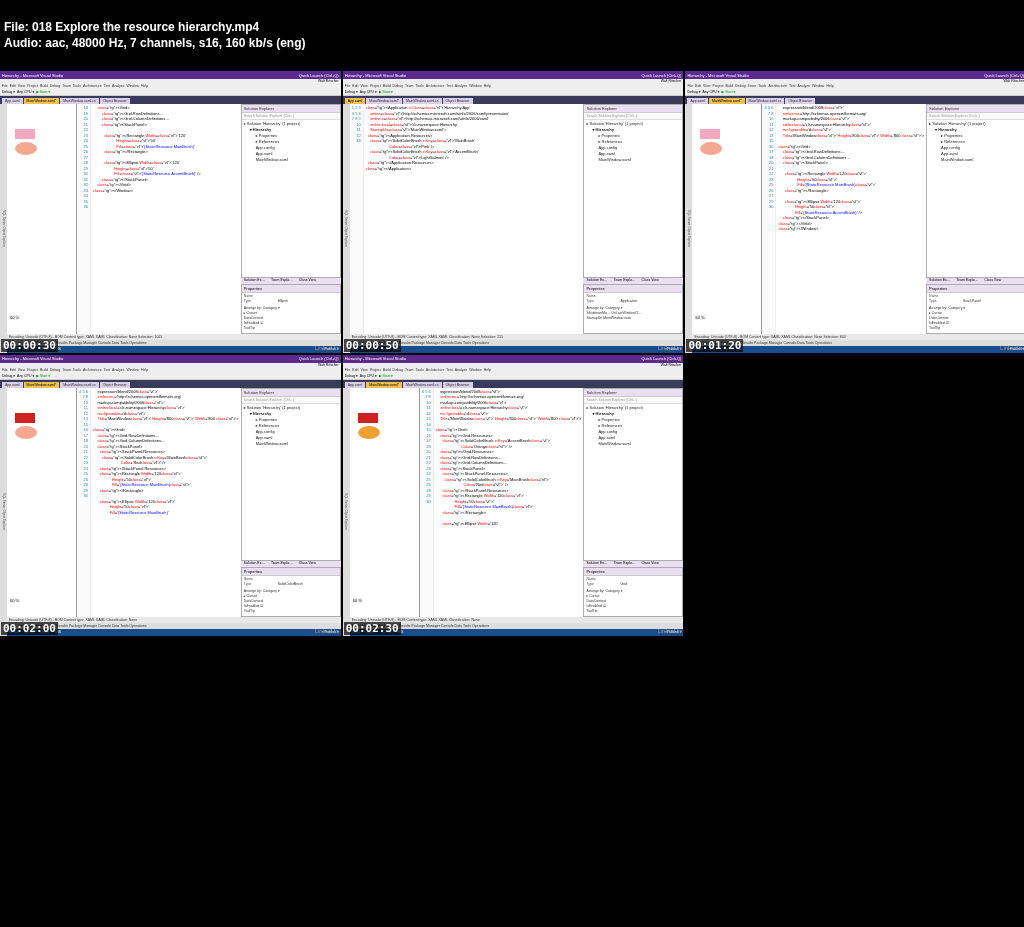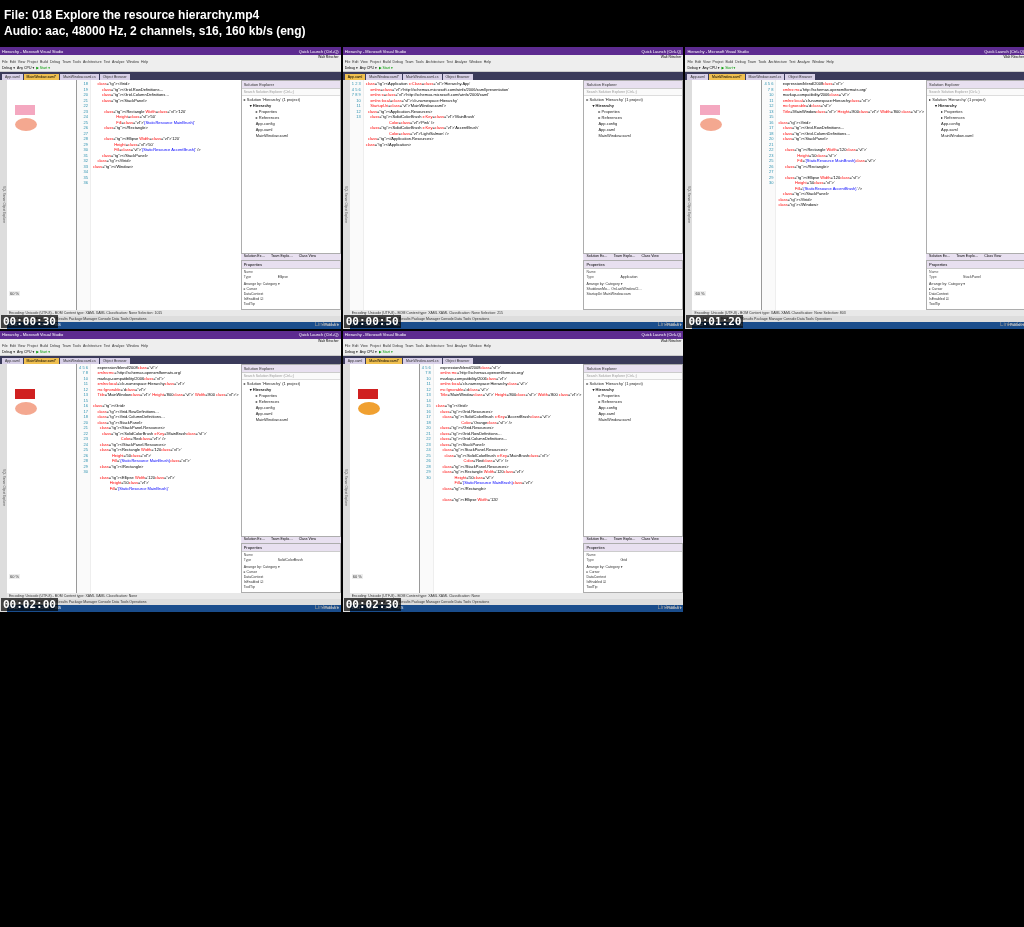--- a/index.html
+++ b/index.html
@@ -1,17 +1,17 @@
 <!DOCTYPE html>
 <html><head>
 <meta charset="utf-8">
 <style>
 *{margin:0;padding:0;box-sizing:border-box;font-family:"Segoe UI",Arial,sans-serif}
 body{background:#000;width:1024px;height:927px;overflow:hidden}
-.meta{color:#fff;font:bold 12px sans-serif;padding:8px 4px;line-height:1.3}
+.meta{color:#fff;font:bold 12px sans-serif;padding:20px 4px;line-height:1.3}
 .grid{display:grid;grid-template-columns:1fr 1fr 1fr 1fr;grid-template-rows:1fr 1fr 1fr;gap:2px;height:848px}
 .thumb{position:relative;background:#28487a;display:flex;flex-direction:column;font-size:4px}
 .titlebar{background:#5d2b90;color:#fff;height:8px;display:flex;align-items:center;padding:0 2px;font-size:4px}
 .menubar{background:#eee;height:6px;display:flex;gap:2px;padding:0 2px;font-size:3.5px;align-items:center}
 .menubar span{color:#333}
 .toolbar{background:#eee;height:7px;border-bottom:1px solid #ccc;display:flex;align-items:center;padding:0 2px;font-size:3.5px;gap:2px}
 .tabs{background:#3a3a5a;height:8px;display:flex;align-items:flex-end;padding:0 2px;gap:1px}
 .tab{background:#f0c050;color:#000;font-size:3.5px;padding:1px 3px;height:6px}
 .tab.inactive{background:#d8d0e8;color:#333}
 .body{flex:1;display:flex;overflow:hidden}
@@ -44,21 +44,21 @@
 .encbar{background:#e8e8e8;height:6px;font-size:3.5px;color:#333;padding:0 2px;display:flex;align-items:center}
 .timestamp{position:absolute;bottom:1px;left:1px;background:rgba(0,0,0,.7);color:#fff;font:bold 11px monospace;padding:0 2px}
 .linkedin{position:absolute;bottom:2px;right:2px;color:#999;font-size:6px}
 .pct{position:absolute;bottom:14px;left:2px;color:#333;font-size:4px;background:#eee;padding:0 1px}
 </style>
 </head>
 <body>
 
 <div class="meta">
   <div>File: 018 Explore the resource hierarchy.mp4</div>
-  <div>Audio: aac, 48000 Hz, 2 channels, s16, 160 kb/s (eng)</div>
+  <div>Audio: aac, 48000 Hz, 7 channels, s16, 160 kb/s (eng)</div>
 </div>
 
 <div class="grid" id="grid">
   <div class="thumb">
     <div class="titlebar">
       <span>Hierarchy - Microsoft Visual Studio</span>
       <span style="margin-left:auto">Quick Launch (Ctrl+Q)</span>
     </div>
     <div style="background:#eee;font-size:3.5px;text-align:right;padding:0 2px">Walt Ritscher</div>
     <div class="menubar">

